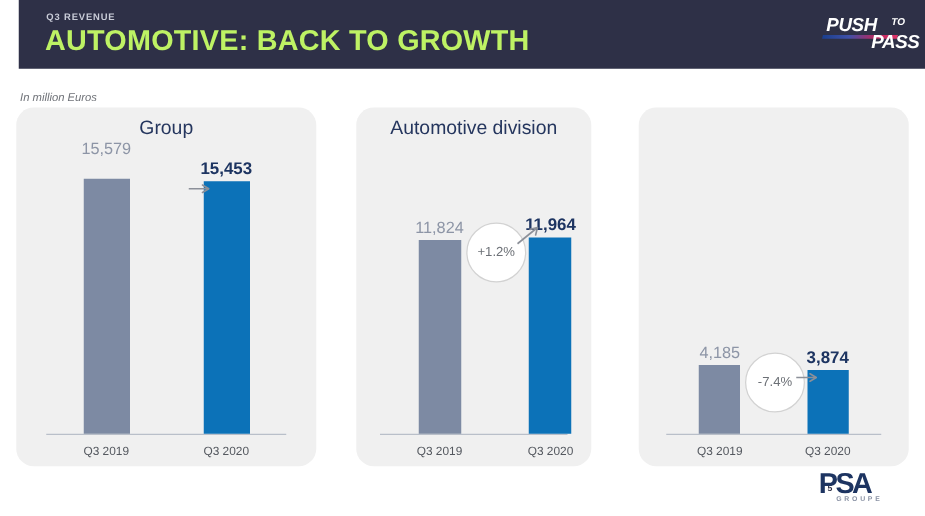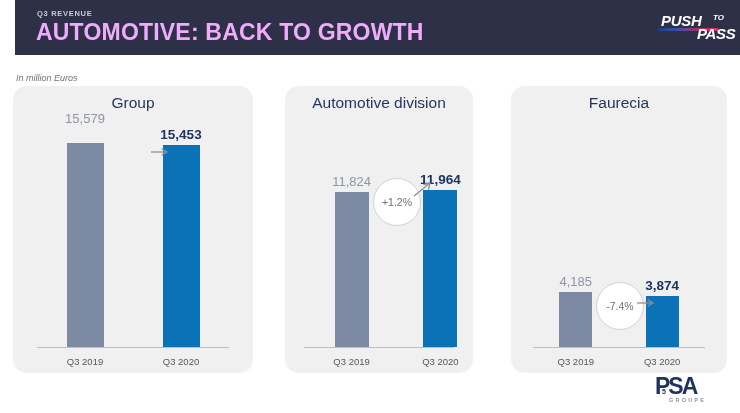--- a/index.html
+++ b/index.html
@@ -19,21 +19,21 @@
     margin-left:15px;
   }
   .kicker{
     position:absolute;left:22px;top:9px;
     font-size:7.5px;font-weight:bold;letter-spacing:.7px;
     color:#c9ccd8;
   }
   .title{
     position:absolute;left:21px;top:19px;
     font-size:23px;font-weight:bold;letter-spacing:.2px;
-    color:#f0abfc;
+    color:#bef264;
     white-space:nowrap;
   }
 
   
   .ptp{
     position:absolute;right:8px;top:12px;width:92px;height:32px;
   }
   .ptp-push{
     position:absolute;left:6px;top:0px;
     font-size:15px;font-weight:bold;font-style:italic;color:#fff;
@@ -177,21 +177,20 @@
         <div class="bubble-arrow" style="left: 128px; bottom: 168px;"><svg width="22" height="22" viewBox="0 0 22 22">
             <g stroke="#8c9099" stroke-width="1.3" fill="none">
               <path d="M1 17 L17 4"></path>
               <path d="M17 4 L11 5.5 M17 4 L15.5 10" stroke-linecap="round"></path>
             </g>
           </svg></div>
       </div>
   </div>
 
   <div class="panel" id="panel-2">
-    <div class="panel-title">Faurecia</div>
     <div class="plot">
       <div class="axis"></div>
     <div class="bar gray" style="left: 48.3px; width: 33px; height: 55px;"></div>
         <div class="bar-value gray" style="left: 24.8px; width: 80px; bottom: 84px;">4,185</div>
         <div class="cat-label" style="left: 24.8px; width: 80px;">Q3 2019</div>
         <div class="bar blue" style="left: 134.7px; width: 33px; height: 51px;"></div>
         <div class="bar-value blue" style="left: 111.2px; width: 80px; bottom: 80px;">3,874</div>
         <div class="cat-label" style="left: 111.2px; width: 80px;">Q3 2020</div>
         <div class="bubble" style="width: 46px; height: 46px; left: 85px; bottom: 43px;">-7.4%</div>
         <div class="bubble-arrow" style="left: 125px; bottom: 55px;"><svg width="22" height="22" viewBox="0 0 22 22">

